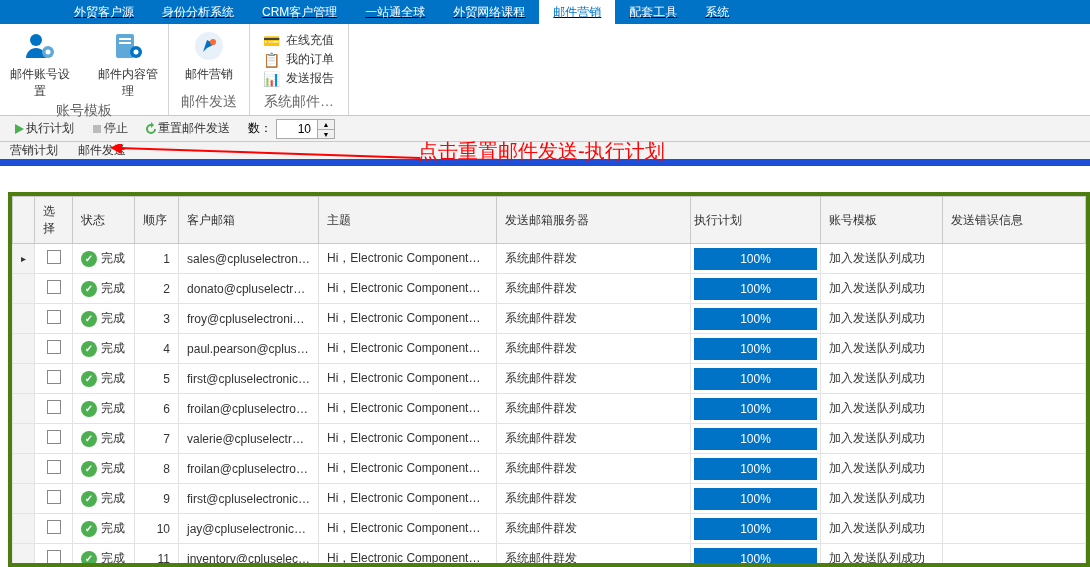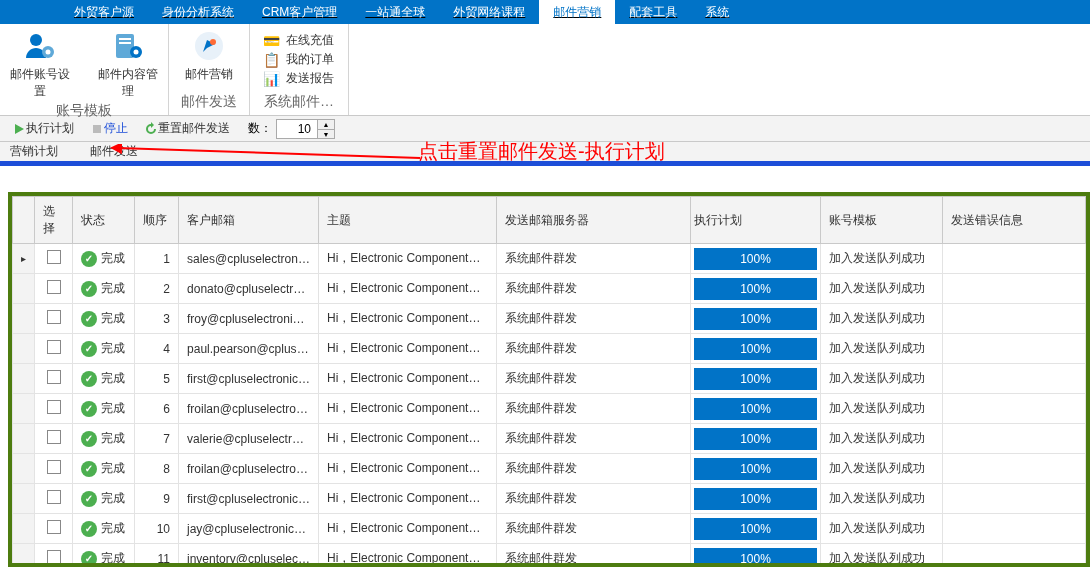--- a/index.html
+++ b/index.html
@@ -13,26 +13,26 @@
 .rbtn-big{display:flex;flex-direction:column;align-items:center;width:68px;padding:2px;cursor:pointer}
 .rbtn-big .ico{width:32px;height:32px;display:flex;align-items:center;justify-content:center;font-size:24px;margin-bottom:4px}
 .rbtn-big .lbl{text-align:center;color:#333}
 .ribbon-label{text-align:center;color:#666;font-size:14px;padding-bottom:2px}
 .small-items{display:flex;flex-direction:column;gap:2px;padding:4px 8px}
 .small-item{display:flex;align-items:center;gap:6px;cursor:pointer;color:#333}
 .small-item .sico{width:16px;height:16px;display:flex;align-items:center;justify-content:center;font-size:14px}
 .toolbar{background:#f3f3f3;border-bottom:1px solid #c9c9c9;height:26px;display:flex;align-items:center;padding:0 6px;gap:4px}
 .tbtn{display:flex;align-items:center;padding:2px 6px;cursor:pointer;color:#333}
 .tbtn .tico{width:14px;height:14px;display:inline-flex;align-items:center;justify-content:center}
-.tbtn.disabled{color:#1d4ed8}
+.tbtn.disabled{color:#404040}
 .spinner{display:flex;align-items:center;border:1px solid #aaa;background:#fff;height:20px}
 .spinner input{width:40px;border:none;text-align:right;padding-right:6px;height:18px;outline:none}
 .spinner .spbtns{display:flex;flex-direction:column;border-left:1px solid #aaa}
 .spinner .spb{width:16px;height:9px;font-size:7px;text-align:center;line-height:9px;cursor:pointer;background:#f0f0f0}
-.subtabs{background:#f3f3f3;border-bottom:5px solid #1d4ed8;height:24px;display:flex;align-items:center;padding:0 6px;gap:24px}
+.subtabs{background:#f3f3f3;border-bottom:7px solid #1d4ed8;height:24px;display:flex;align-items:center;padding:0 6px;gap:12px}
 .subtab{color:#333;cursor:pointer;padding:0 4px}
 .annotation{position:absolute;top:138px;left:418px;color:#ff0000;font-size:20px;font-weight:500;pointer-events:none;z-index:50}
 .arrow-svg{position:absolute;top:144px;left:110px;pointer-events:none;z-index:49}
 .grid-wrap{position:absolute;top:192px;left:8px;right:0;bottom:0;border:4px solid #4d7c0f;overflow:auto}
 .grid{border-collapse:collapse;width:100%}
 .grid th{background:#f3f3f3;border:1px solid #c9c9c9;padding:6px 8px;text-align:left;font-weight:normal;color:#333;height:28px}
 .grid td{border:1px solid #e3e3e3;padding:4px 8px;color:#333;height:30px;white-space:nowrap;overflow:hidden;text-overflow:ellipsis}
 .col-handle{width:18px;background:#f3f3f3!important}
 .col-select{width:38px;text-align:center}
 .col-status{width:62px}

